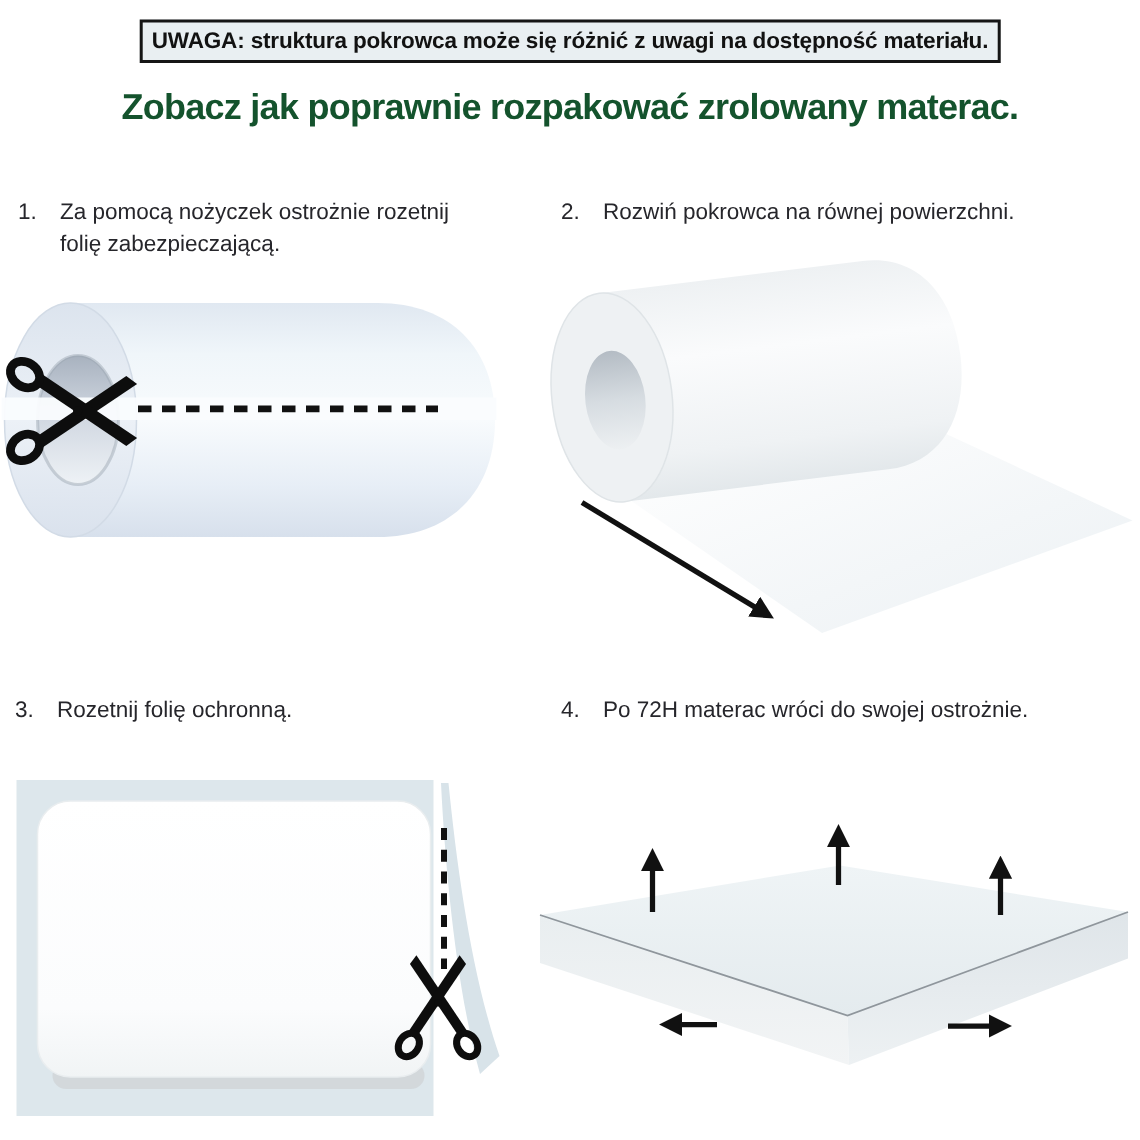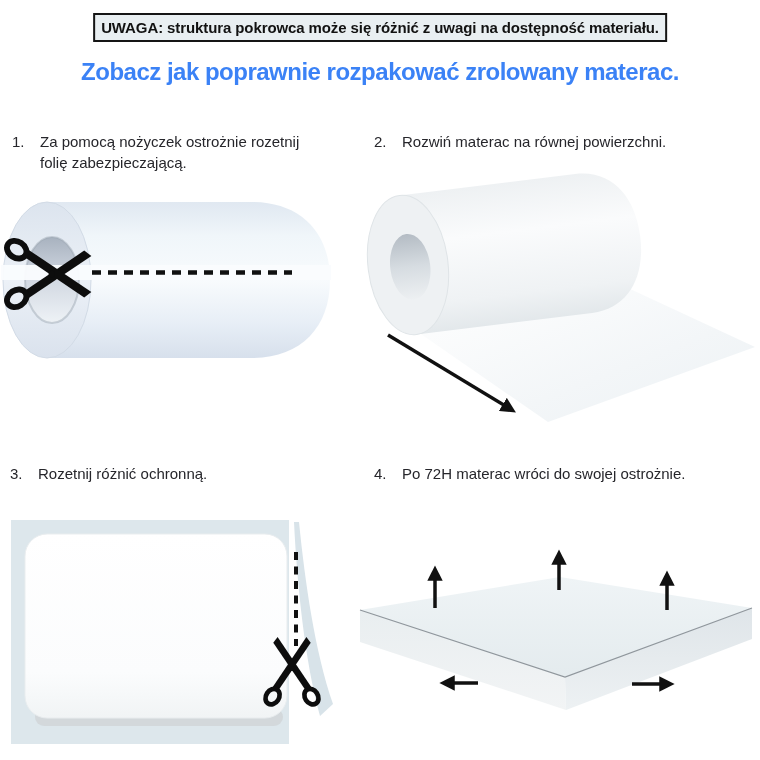--- a/index.html
+++ b/index.html
@@ -10,21 +10,21 @@
     color:#222;
   }
   .banner{
     position:absolute;top:13px;left:50%;transform:translateX(-50%);
     background:#e9eff2;border:2px solid #151515;
     padding:4px 6px;white-space:nowrap;
     font-size:15px;font-weight:bold;color:#121212;letter-spacing:-0.1px;
   }
   .title{
     position:absolute;top:58px;left:0;width:760px;margin:0;
-    text-align:center;font-size:24px;font-weight:bold;color:#3b82f6;
+    text-align:center;font-size:24px;font-weight:bold;color:#14532d;
     letter-spacing:-0.5px;
   }
   .step-caption{
     position:absolute;display:flex;align-items:flex-start;
     font-size:15px;line-height:21px;color:#26262b;
   }
   .step-num{width:28px;flex:none;}
   .step-label{flex:1;}
   .s1{left:12px;top:131px;width:315px;}
   .s2{left:374px;top:131px;width:380px;}
@@ -42,25 +42,25 @@
 <div class="banner">UWAGA: struktura pokrowca może się różnić z uwagi na dostępność materiału.</div>
 
 <h1 class="title">Zobacz jak poprawnie rozpakować zrolowany materac.</h1>
 
 <div class="step-caption s1">
   <span class="step-num">1.</span>
   <span class="step-label">Za pomocą nożyczek ostrożnie rozetnij folię zabezpieczającą.</span>
 </div>
 <div class="step-caption s2">
   <span class="step-num">2.</span>
-  <span class="step-label">Rozwiń materac na równej powierzchni.</span>
+  <span class="step-label">Rozwiń pokrowca na równej powierzchni.</span>
 </div>
 <div class="step-caption s3">
   <span class="step-num">3.</span>
-  <span class="step-label">Rozetnij różnić ochronną.</span>
+  <span class="step-label">Rozetnij folię ochronną.</span>
 </div>
 <div class="step-caption s4">
   <span class="step-num">4.</span>
   <span class="step-label">Po 72H materac wróci do swojej ostrożnie.</span>
 </div>
 
 <svg id="illus1" class="illus" width="350" height="200" viewBox="0 0 350 200">
   <defs>
     <linearGradient id="cylG" x1="0" y1="0" x2="0" y2="1">
       <stop offset="0" stop-color="#e0e8f1"></stop>

